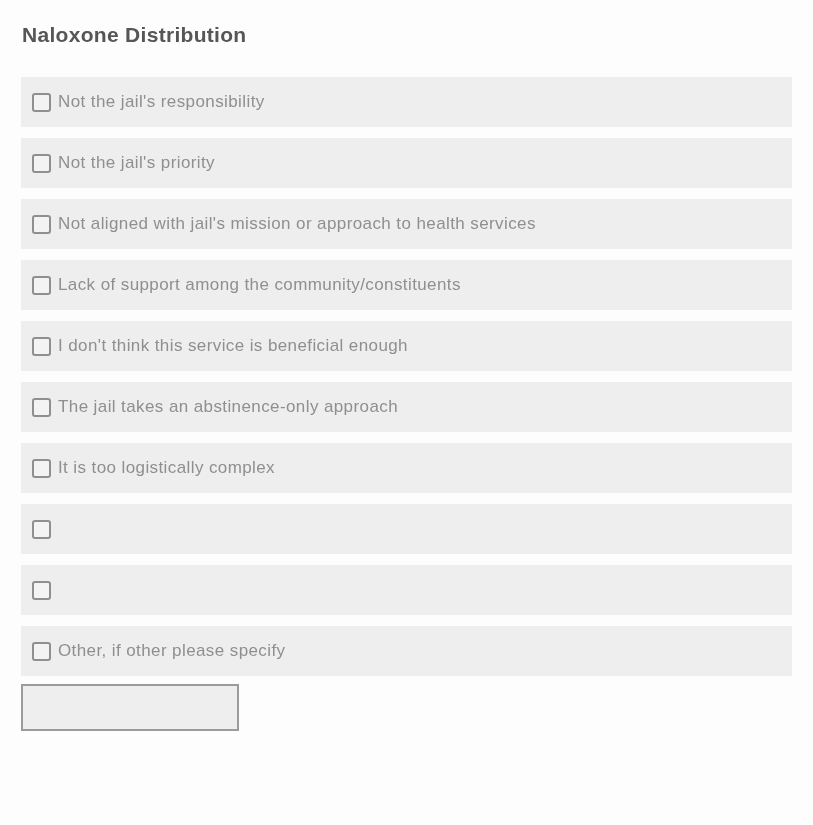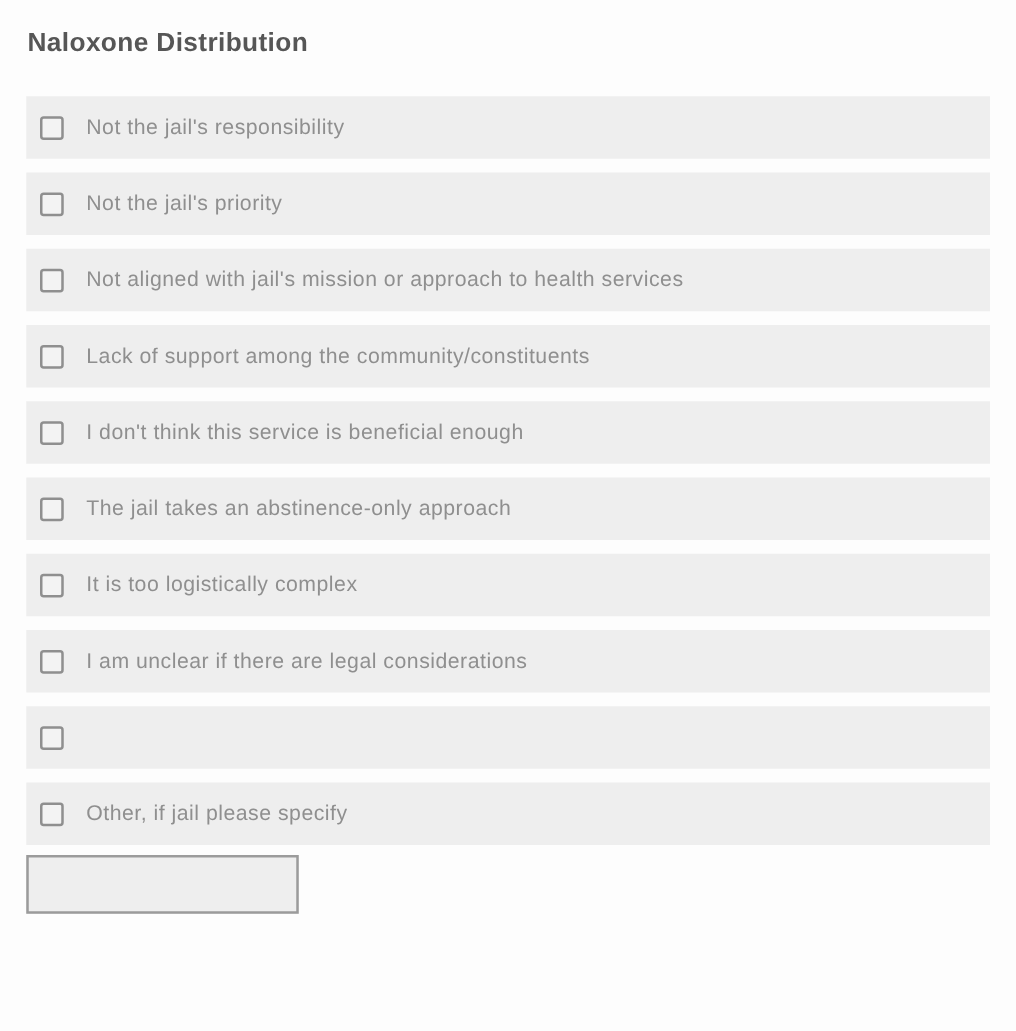--- a/index.html
+++ b/index.html
@@ -42,21 +42,21 @@
   }
   .checkbox {
     width: 15px;
     height: 15px;
     flex: none;
     border: 2px solid #8f8f8f;
     border-radius: 3px;
     background: #f3f3f3;
   }
   .option-label {
-    margin-left: 18px;
+    margin-left: 7px;
     font-size: 17px;
     color: #8f8f8f;
     letter-spacing: 0.4px;
     white-space: nowrap;
   }
   .other-input {
     display: block;
     margin-top: 8px;
     width: 218px;
     height: 47px;
@@ -109,27 +109,26 @@
   </div>
 
   <div class="option-row">
     <span class="checkbox"></span>
     <span class="option-label">It is too logistically complex</span>
   </div>
 
 
   <div class="option-row">
     <span class="checkbox"></span>
-    <span class="option-label">I am unclear if there are legal considerations</span>
   </div>
 
   <div class="option-row">
     <span class="checkbox"></span>
   </div>
 
   <div class="option-row">
     <span class="checkbox"></span>
-    <span class="option-label">Other, if jail please specify</span>
+    <span class="option-label">Other, if other please specify</span>
   </div>
 </div>
 
   <input class="other-input" type="text" placeholder="" style="">
 </div>
 
 </body></html>

